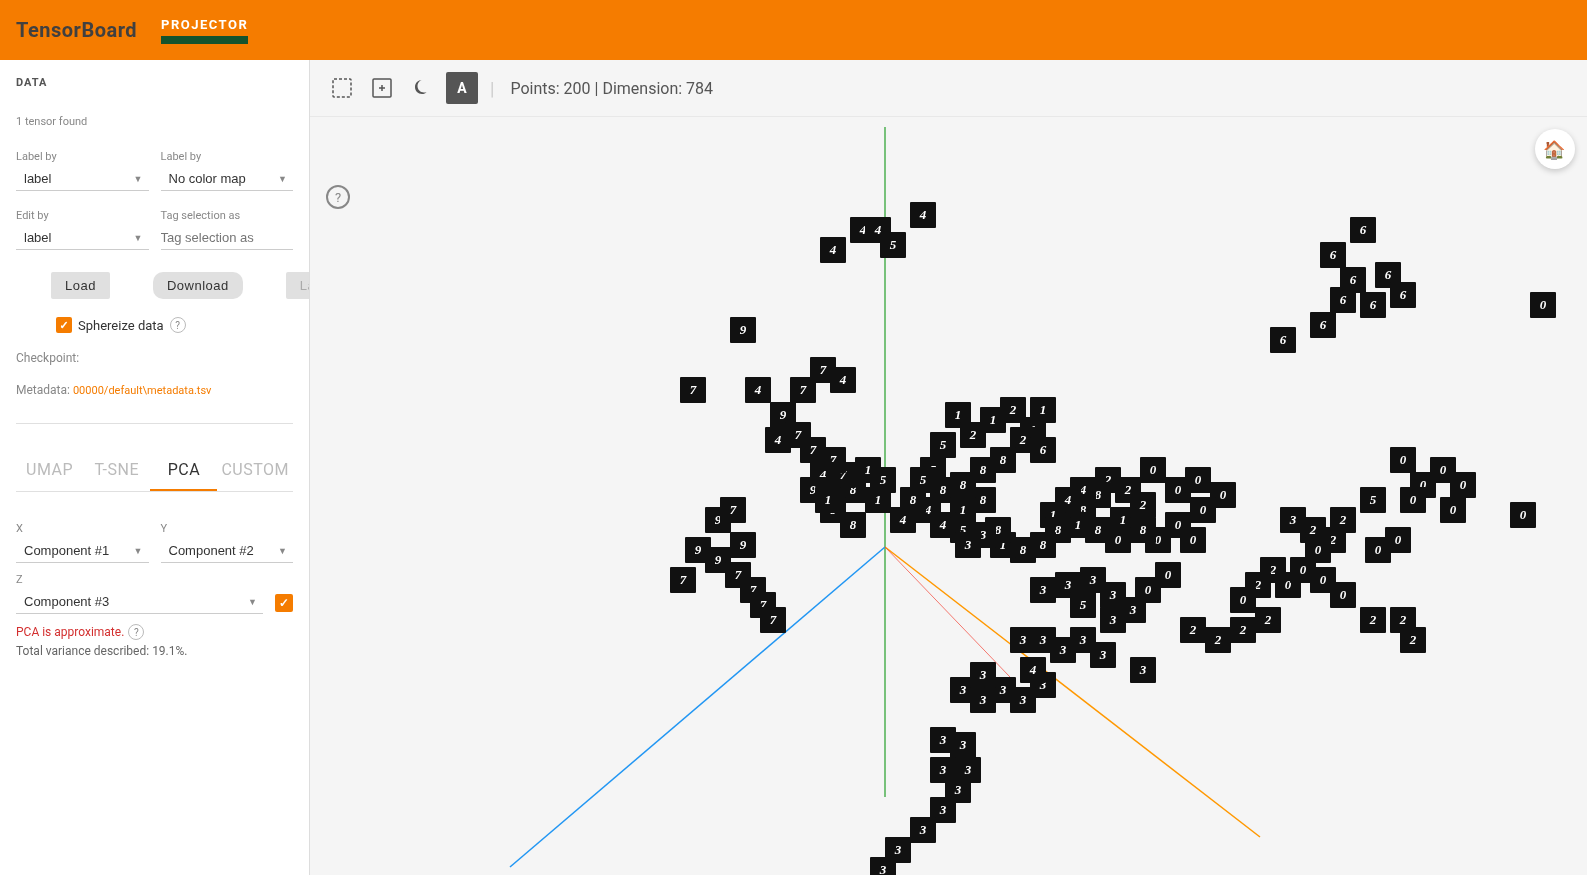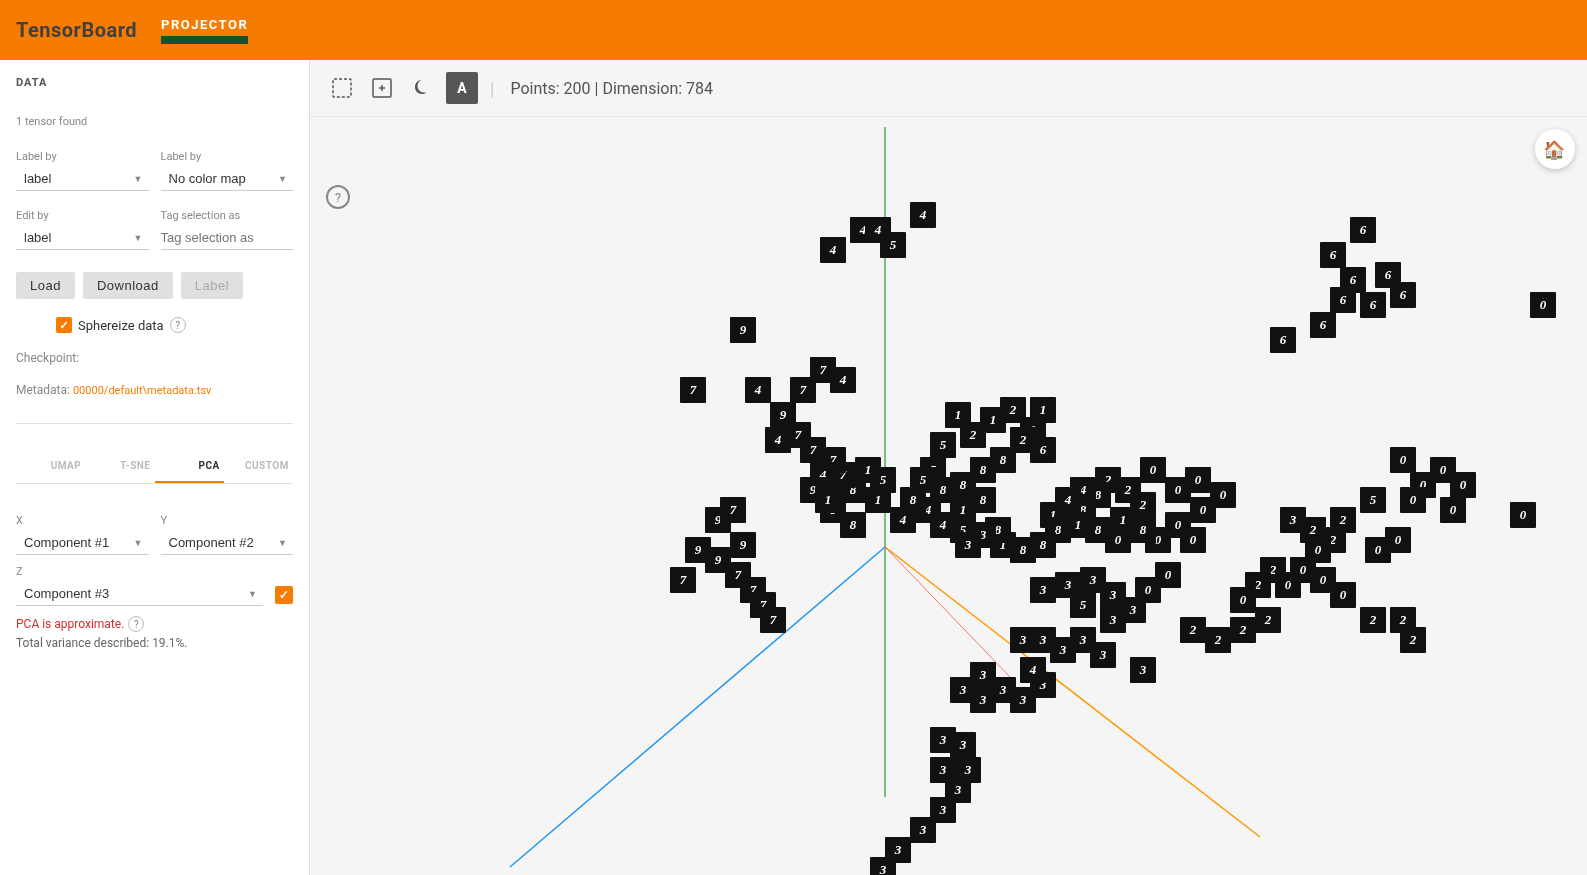--- a/index.html
+++ b/index.html
@@ -121,23 +121,24 @@
       margin-top: 4px;
     }
     .btn {
       padding: 6px 14px;
       font-size: 13px;
       border: none;
       cursor: pointer;
       border-radius: 2px;
       font-weight: 500;
       letter-spacing: 0.5px;
+      margin-left: 35px;
     }
     .btn-load { background: #e0e0e0; color: #333; }
-    .btn-download { background: #e0e0e0; color: #333; }
+    .btn-download { background: #e0e0e0; color: #333; border-radius: 10px; }
     .btn-label { background: #e0e0e0; color: #aaa; }
 
     .sphereize-row {
       display: flex;
       align-items: center;
       gap: 6px;
       font-size: 13px;
       color: #333;
       padding-left: 40px;
     }
@@ -187,24 +188,24 @@
     .divider { border: none; border-top: 1px solid #e0e0e0; margin: 8px 0; }
 
     
     .tabs-row {
       display: flex;
       gap: 0;
       border-bottom: 1px solid #e0e0e0;
     }
     .tab {
       flex: 1;
-      text-align: right;
+      text-align: center;
       padding: 10px 4px;
-      font-size: 10px;
-      font-weight: 700;
+      font-size: 16px;
+      font-weight: 400;
       color: #aaa;
       cursor: pointer;
       letter-spacing: 0.5px;
       border-bottom: 2px solid transparent;
     }
     .tab.active {
       color: #333;
       border-bottom: 2px solid #f57c00;
     }
     .tab.dimmed { color: #bbb; }

